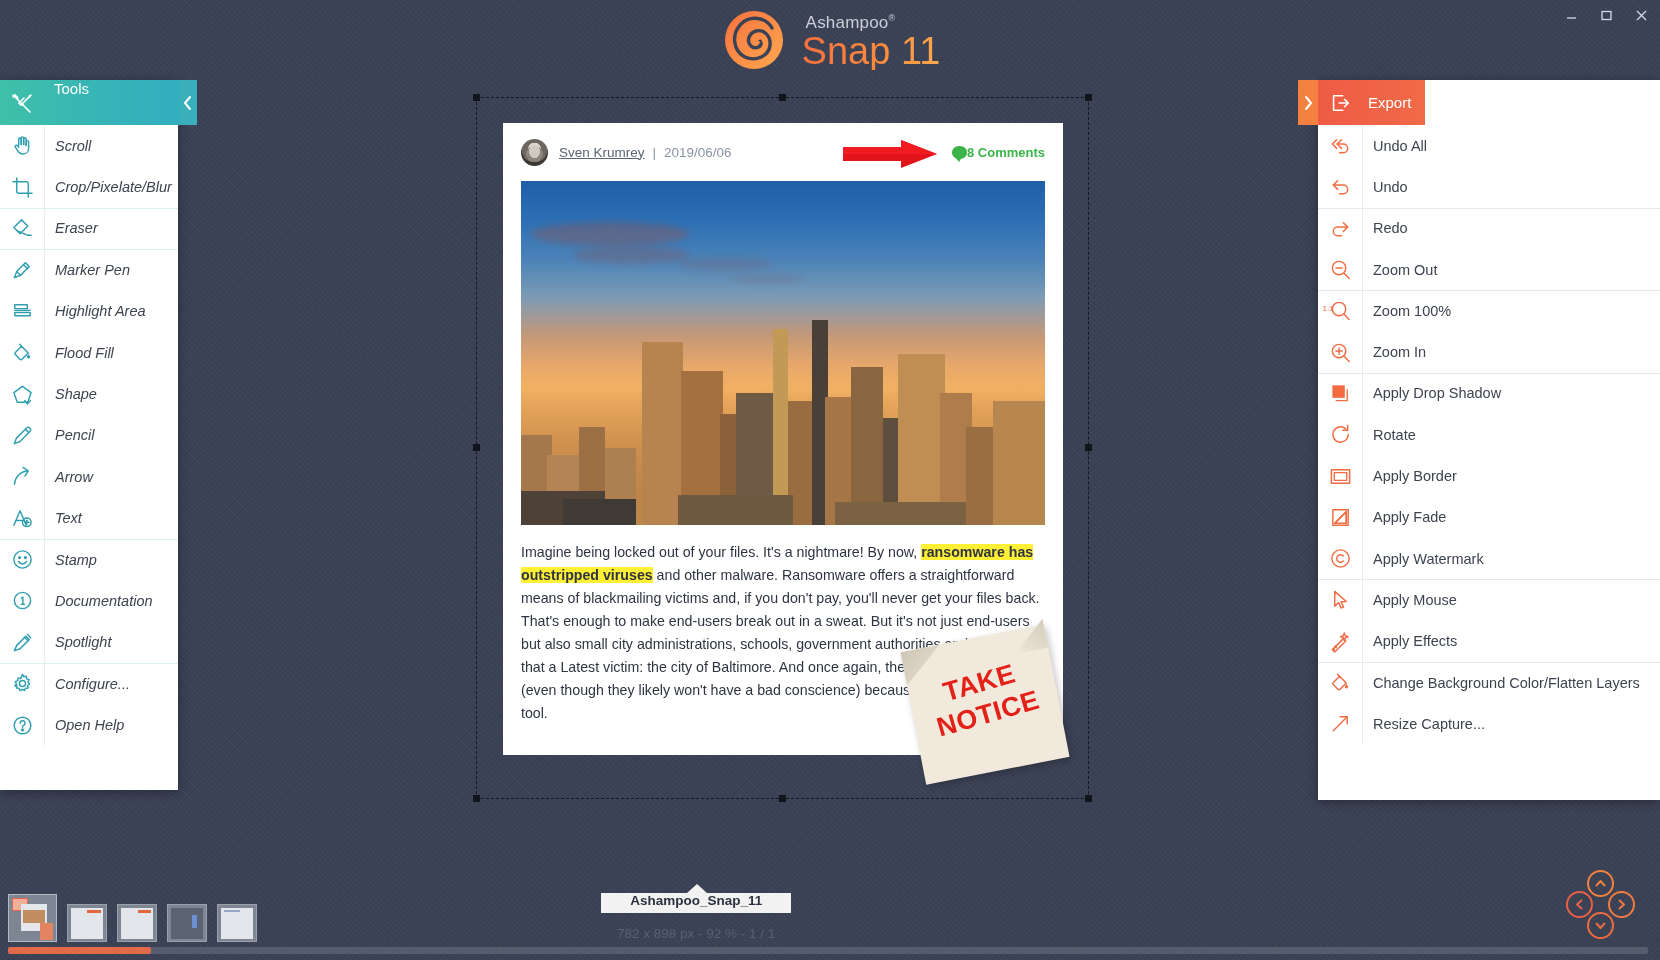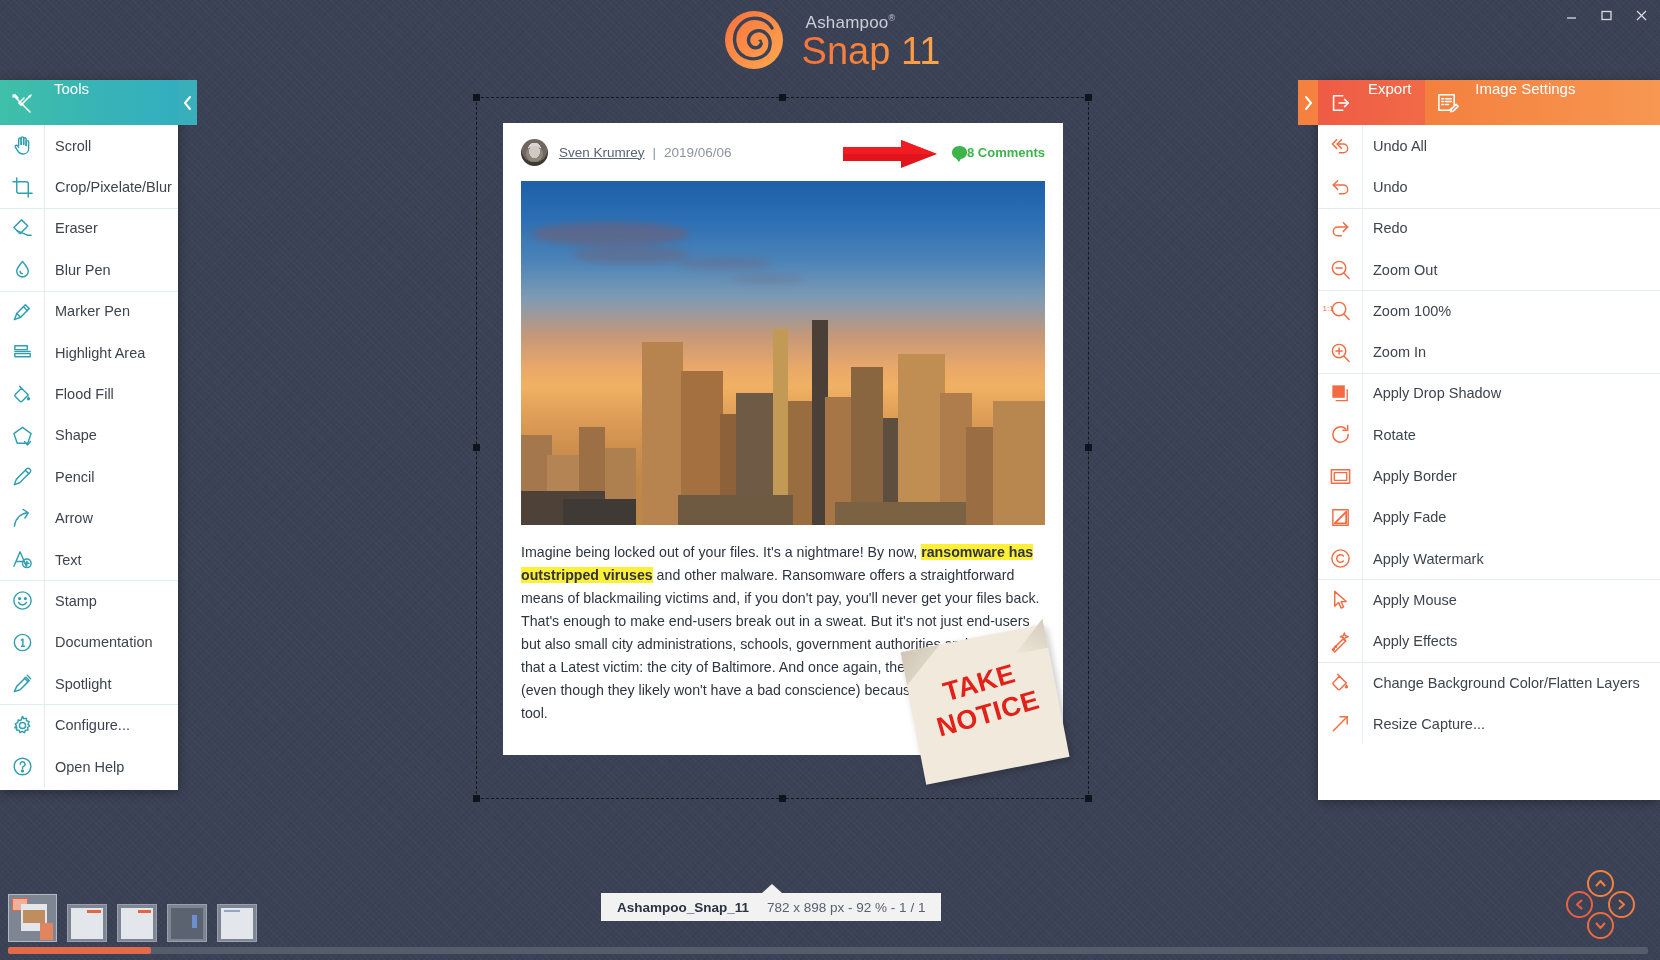--- a/index.html
+++ b/index.html
@@ -57,20 +57,21 @@
   .tools-header {
     display: flex; height: 45px;
     background: linear-gradient(90deg,#3fc0a8 0%, #37b4b6 55%, #33aec0 100%);
     color: #fff;
   }
   .tools-header .ico { width: 44px; display:flex; align-items:center; justify-content:center; }
   .tools-header .lbl { font-size: 15px; padding-left: 10px; }
   .tool-row {
     display: flex; align-items: center; height: 41.4px; cursor: default;
     position: relative;
+    font-style: italic;
   }
   .tool-row .ico {
     width: 44px; height: 100%; display: flex; align-items: center;
     justify-content: center; color: #2f9fb0; flex: 0 0 44px;
   }
   .tool-row .lbl {
     flex: 1; font-size: 14.5px; color: #3d444e; padding-left: 10px;
     border-left: 1px solid #e2eef0; height: 100%;
     display: flex; align-items: center;
   }
@@ -85,21 +86,21 @@
     color: #fff; font-size: 15px; cursor: pointer;
   }
 
   
   .right-panel {
     position: absolute; right: 0; top: 80px; width: 342px; height: 720px;
     background: #fff; box-shadow: 0 2px 10px rgba(0,0,0,.35);
   }
   .right-header { display: flex; height: 45px; }
   .rh-seg {
-    display: flex; height: 45px; color: #fff;
+    display: flex; align-items: center; height: 45px; color: #fff;
   }
   .rh-export { background: linear-gradient(90deg,#ef5b45,#f16a47); }
   .rh-settings { background: linear-gradient(90deg,#f4803f,#f79751); flex: 1; }
   .rh-seg .ico { width: 44px; display: flex; align-items: center; justify-content: center; }
   .rh-seg .lbl { font-size: 15px; padding: 0 14px 0 6px; white-space: nowrap; }
   .r-row { display: flex; align-items: center; height: 41.3px; position: relative; }
   .r-row .ico {
     width: 44px; height: 100%; flex: 0 0 44px; display: flex;
     align-items: center; justify-content: center; color: #f26b41;
   }
@@ -217,23 +218,23 @@
   }
   .sticky-text {
     position: absolute; left: 0; top: 30px; width: 100%;
     text-align: center; color: #e32119; font-weight: bold;
     font-size: 27px; line-height: 1.18; letter-spacing: .5px;
     transform: rotate(-5deg);
   }
 
   
   .status-pill {
-    position: absolute; left: 601px; top: 973px; height: 28px;
+    position: absolute; left: 601px; top: 973px; height: 20px;
     display: flex; align-items: center; background: #f2f2f2;
-    padding: 0 16px; gap: 18px;
+    padding: 0 16px; gap: 18px; flex-direction: column;
   }
   .status-pill .caret {
     position: absolute; left: 50%; margin-left: -9px; top: -9px;
     width: 0; height: 0;
     border-left: 10px solid transparent; border-right: 10px solid transparent;
     border-bottom: 9px solid #f2f2f2;
   }
   .st-name { font-size: 13.5px; font-weight: bold; color: #2b3240; }
   .st-info { font-size: 13.5px; color: #59616f; }
 
@@ -360,29 +361,20 @@
         </div>
         <div class="tool-row grp-divider">
           <span class="ico">
             <svg width="23" height="23" viewBox="0 0 24 24" fill="none" stroke="currentColor" stroke-width="1.5" stroke-linecap="round" stroke-linejoin="round">
               <path d="M9.5 17.5 3 11l8-8 6.5 6.5z"></path>
               <path d="M6.2 14.2 17 19h4"></path>
             </svg>
           </span>
           <span class="lbl">Eraser</span>
         </div>
-        <div class="tool-row">
-          <span class="ico">
-            <svg width="23" height="23" viewBox="0 0 24 24" fill="none" stroke="currentColor" stroke-width="1.5" stroke-linecap="round" stroke-linejoin="round">
-              <path d="M12 3.5c-3 4-6 7-6 10.3A6 6 0 0 0 18 13.8C18 10.5 15 7.5 12 3.5z"></path>
-              <path d="M9.5 13.8a2.5 2.5 0 0 0 2.5 2.5"></path>
-            </svg>
-          </span>
-          <span class="lbl">Blur Pen</span>
-        </div>
         <div class="tool-row grp-divider">
           <span class="ico">
             <svg width="23" height="23" viewBox="0 0 24 24" fill="none" stroke="currentColor" stroke-width="1.5" stroke-linecap="round" stroke-linejoin="round">
               <path d="M3.5 20.5 6 14l9-9 4 4-9 9-6.5 2.5z"></path>
               <path d="M13 7l4 4"></path>
               <path d="M6 14l4 4"></path>
             </svg>
           </span>
           <span class="lbl">Marker Pen</span>
         </div>
@@ -509,35 +501,20 @@
     <div class="right-header">
       <div class="rh-seg rh-export">
         <span class="ico">
           <svg width="22" height="22" viewBox="0 0 24 24" fill="none" stroke="#fff" stroke-width="1.7" stroke-linecap="round" stroke-linejoin="round">
             <path d="M15 4 H5 V20 H15"></path>
               <path d="M11 12 H21"></path>
               <polyline points="17,8 21,12 17,16"></polyline>
           </svg>
         </span>
         <span class="lbl">Export</span>
-      </div>
-      <div class="rh-seg rh-settings">
-        <span class="ico">
-          <svg width="23" height="23" viewBox="0 0 24 24" fill="none" stroke="#fff" stroke-width="1.6" stroke-linecap="round" stroke-linejoin="round">
-            <path d="M3 4 H19 V16 L14 20 H3 Z"></path>
-            <line x1="6" y1="8" x2="8" y2="8"></line>
-              <line x1="10" y1="8" x2="16" y2="8"></line>
-            <line x1="6" y1="11" x2="8" y2="11"></line>
-              <line x1="10" y1="11" x2="16" y2="11"></line>
-            <line x1="6" y1="14" x2="8" y2="14"></line>
-              <line x1="10" y1="14" x2="13" y2="14"></line>
-            <path d="M16 19 l5 -5 l2 2 l-5 5 l-2.6 .6 z"></path>
-          </svg>
-        </span>
-        <span class="lbl">Image Settings</span>
       </div>
     </div>
     <div id="right-list">
         <div class="r-row">
           <span class="ico">
             <svg width="23" height="23" viewBox="0 0 24 24" fill="none" stroke="currentColor" stroke-width="1.5" stroke-linecap="round" stroke-linejoin="round">
               <polyline points="8,6 3.5,10.5 8,15"></polyline>
               <polyline points="13,6 8.5,10.5 13,15"></polyline>
               <path d="M8.5 10.5H15a4.5 4.5 0 0 1 0 9h-4"></path>
             </svg>

